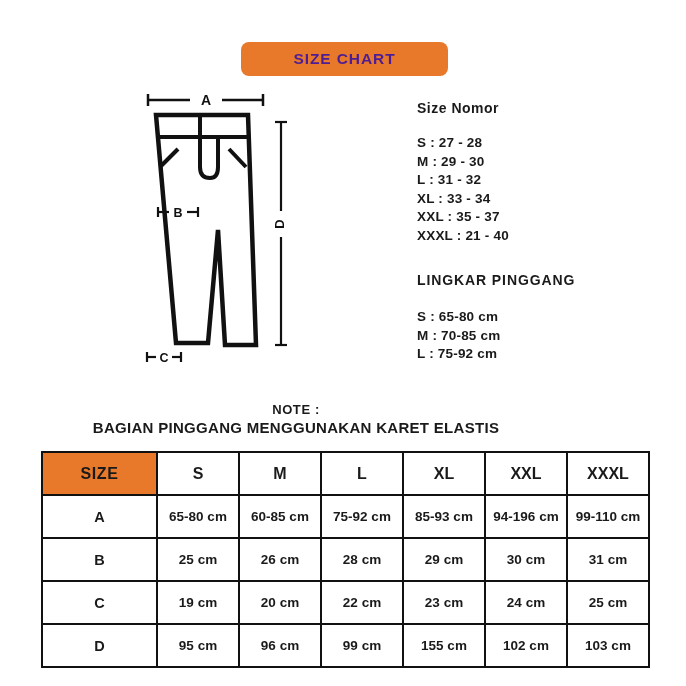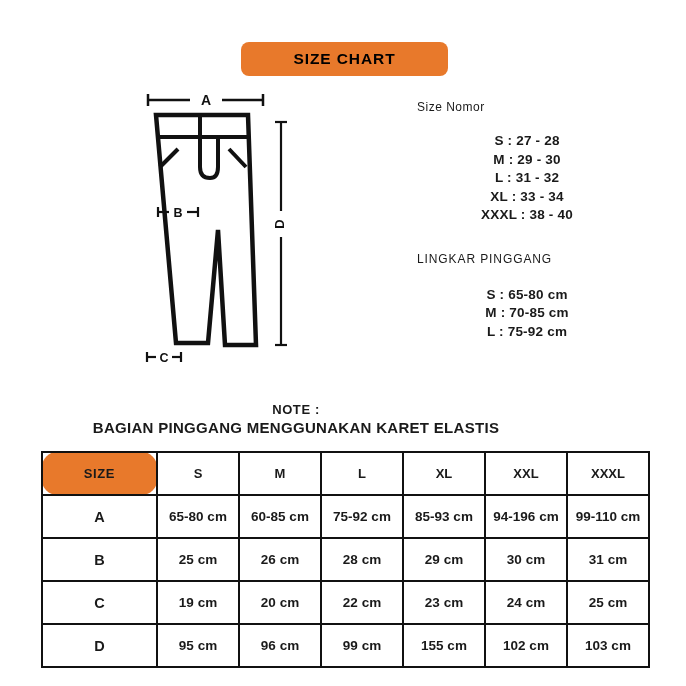--- a/index.html
+++ b/index.html
@@ -27,52 +27,51 @@
     background: #e8792b;
     border-radius: 8px;
     display: flex;
     align-items: center;
     justify-content: center;
   }
   #header-badge .badge-text {
     font-size: 15.5px;
     font-weight: bold;
     letter-spacing: 0.9px;
-    color: #000000;
+    color: #4c1d95;
   }
 
   
   #diagram {
     position: absolute;
     left: 130px;
     top: 85px;
     width: 175px;
     height: 290px;
   }
   #diagram svg { display: block; }
 
   
   #info-column {
     position: absolute;
     left: 417px;
     top: 100px;
     width: 220px;
   }
   .info-heading {
-    font-size: 12px;
-    font-weight: normal;
+    font-size: 14px;
+    font-weight: bold;
     letter-spacing: 0.5px;
     margin: 0 0 18px 0;
     white-space: nowrap;
   }
   .info-list {
     list-style: none;
     margin: 0;
     padding: 0;
-    text-align: center;
   }
   .info-list li {
     font-size: 13.5px;
     font-weight: bold;
     line-height: 18.5px;
     letter-spacing: 0.2px;
     white-space: nowrap;
   }
   #waist-block { margin-top: 27px; }
   #waist-block .info-heading {
@@ -114,21 +113,21 @@
     border: 2px solid #111111;
     height: 41px;
     text-align: center;
     vertical-align: middle;
     font-size: 13.5px;
     font-weight: bold;
     padding: 0;
     background: #ffffff;
   }
   #size-table .col-label { width: 113px; }
-  #size-table .head-cell { font-size: 13px; border-radius: 15px; }
+  #size-table .head-cell { font-size: 16px; }
   #size-table .size-cell {
     background: #e8792b;
     color: #1a1a1a;
     letter-spacing: 0.6px;
   }
   #size-table .row-label { font-size: 14.5px; }
 </style>
 </head>
 <body>
 
@@ -196,21 +195,22 @@
 
 <div id="info-column">
 
   <div id="size-number-block">
     <div class="info-heading">Size Nomor</div>
     <ul class="info-list">
       <li>S : 27 - 28</li>
       <li>M : 29 - 30</li>
       <li>L : 31 - 32</li>
       <li>XL : 33 - 34</li>
-      <li>XXXL : 38 - 40</li>
+      <li>XXL : 35 - 37</li>
+      <li>XXXL : 21 - 40</li>
     </ul>
   </div>
 
   <div id="waist-block">
     <div class="info-heading">LINGKAR PINGGANG</div>
     <ul class="info-list">
       <li>S : 65-80 cm</li>
       <li>M : 70-85 cm</li>
       <li>L : 75-92 cm</li>
     </ul>

